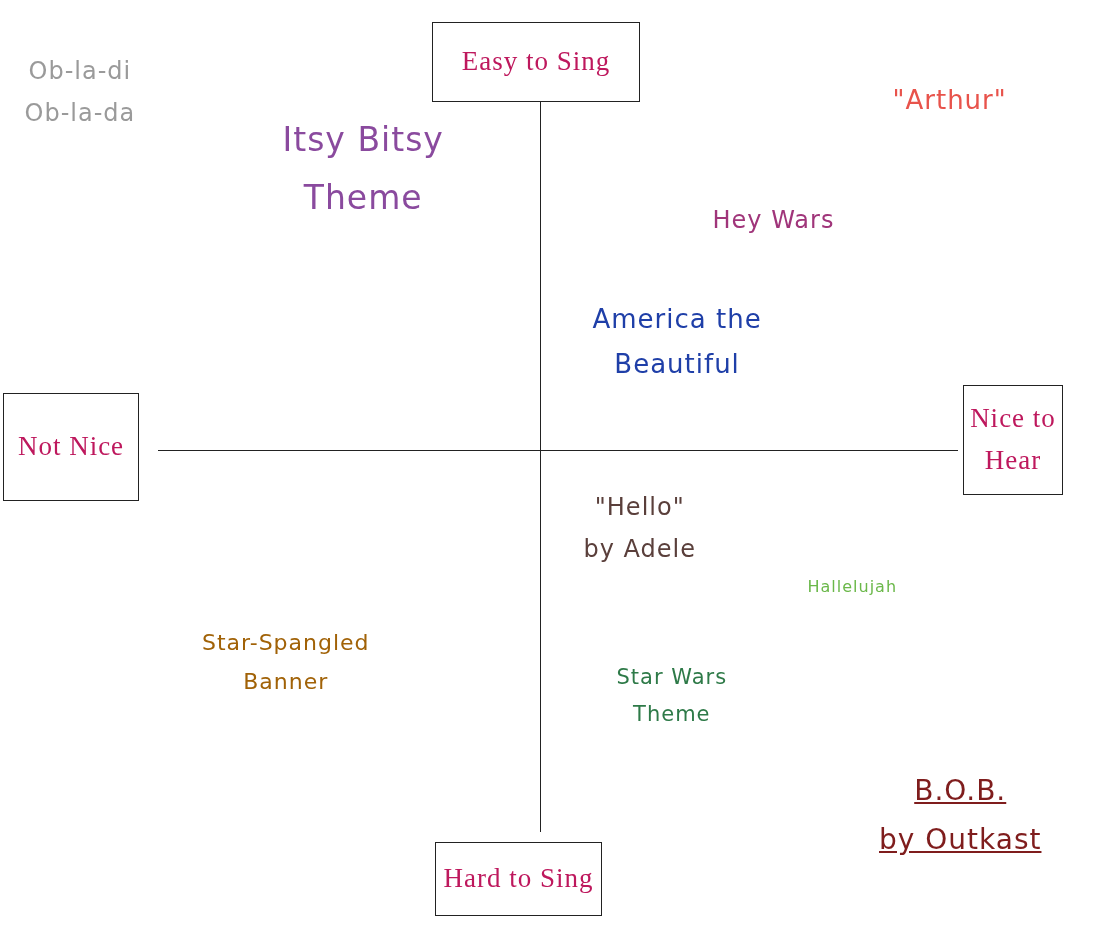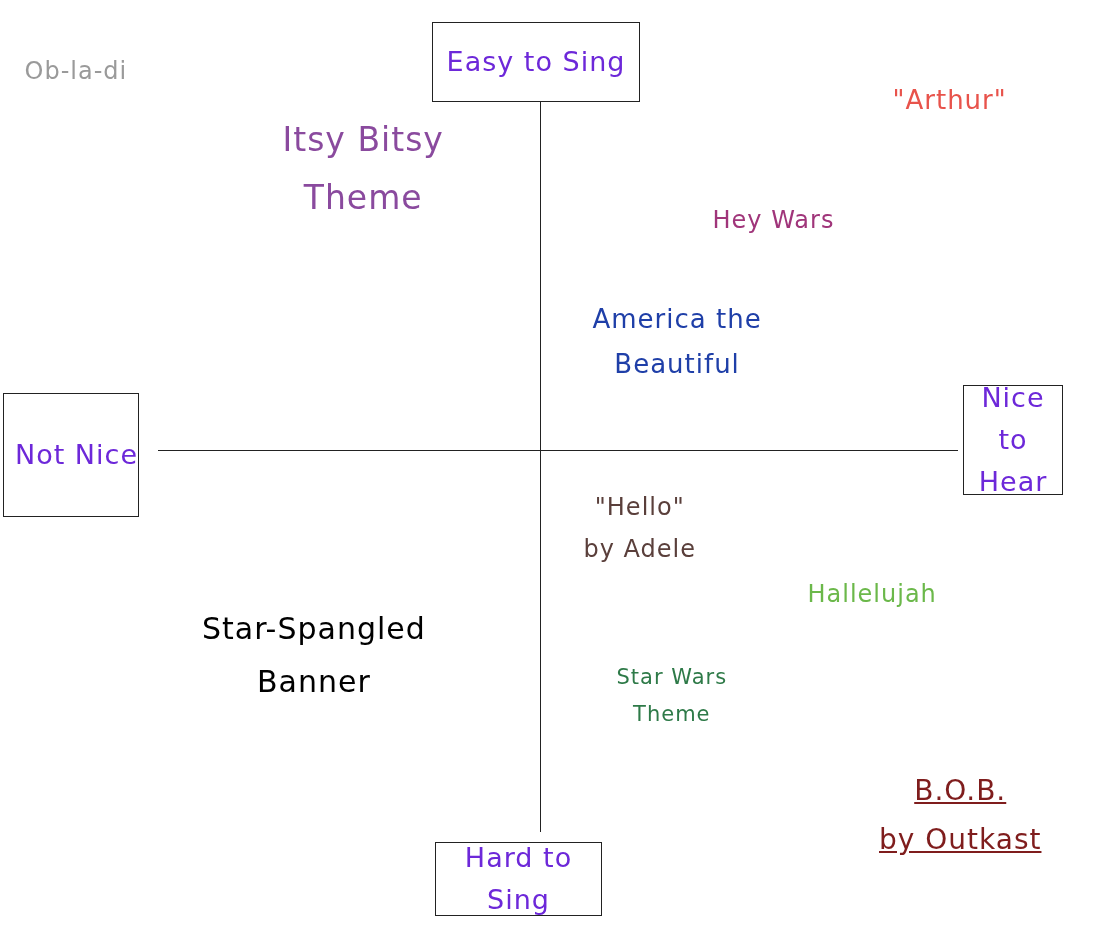--- a/index.html
+++ b/index.html
@@ -1,67 +1,68 @@
 <!DOCTYPE html>
 <html><head>
 <meta charset="utf-8">
 <style>
   html,body{margin:0;padding:0;background:#fff;}
   body{width:1100px;height:943px;position:relative;overflow:hidden;font-family:"DejaVu Sans",sans-serif;}
   .axis-h{position:absolute;left:158px;top:450px;width:800px;height:1px;background:#222;}
   .axis-v{position:absolute;left:540px;top:102px;width:1px;height:730px;background:#222;}
-  .box{position:absolute;border:1.5px solid #222;background:#fff;color:#6d28d9;font-size:27px;text-align:center;display:flex;align-items:center;justify-content:center;line-height:1.55;box-sizing:border-box;letter-spacing:1px;}
+  .box{position:absolute;border:1.5px solid #222;background:#fff;color:#be185d;font-size:27px;text-align:center;display:flex;align-items:center;justify-content:center;line-height:1.55;box-sizing:border-box;letter-spacing:1px;font-family:Liberation Serif, serif;}
   .lbl{position:absolute;text-align:center;line-height:1.75;white-space:nowrap;letter-spacing:1px;}
 </style>
 </head>
 <body>
 
 <div class="axis-h"></div>
 <div class="axis-v"></div>
 
 <div class="box" style="left:432px;top:22px;width:208px;height:80px;">
     <span>Easy to Sing</span>
   </div>
 <div class="box" style="left:435px;top:842px;width:167px;height:74px;">
     <span>Hard to Sing</span>
   </div>
-<div class="box" style="left:3px;top:393px;width:136px;height:124px;flex-direction:column;align-items:flex-end;">
+<div class="box" style="left:3px;top:393px;width:136px;height:108px;flex-direction:column;">
   <span>Not Nice</span>
 </div>
 <div class="box" style="left:963px;top:385px;width:100px;height:110px;flex-direction:column;">
   <span>Nice to</span>
   <span>Hear</span>
 </div>
 
 <div id="songs">
     <div class="lbl" style="color: rgb(154, 154, 154); font-size: 24px; left: 24.5px; top: 50px;">
       <div>Ob-la-di</div>
+      <div>Ob-la-da</div>
     </div>
     <div class="lbl" style="color: rgb(138, 74, 158); font-size: 33px; left: 282.5px; top: 111px;">
       <div>Itsy Bitsy</div>
       <div>Theme</div>
     </div>
     <div class="lbl" style="color: rgb(232, 83, 75); font-size: 26px; left: 892.5px; top: 77.5px;">
       <div>"Arthur"</div>
     </div>
     <div class="lbl" style="color: rgb(160, 53, 122); font-size: 24px; left: 712.5px; top: 199px;">
       <div>Hey Wars</div>
     </div>
     <div class="lbl" style="color: rgb(31, 63, 168); font-size: 26px; left: 592.5px; top: 296.5px;">
       <div>America the</div>
       <div>Beautiful</div>
     </div>
     <div class="lbl" style="color: rgb(90, 63, 59); font-size: 24px; left: 583.5px; top: 486px;">
       <div>"Hello"</div>
       <div>by Adele</div>
     </div>
-    <div class="lbl" style="color: rgb(107, 184, 74); font-size: 24px; left: 807.5px; top: 573px;">
+    <div class="lbl" style="color: rgb(107, 184, 74); font-size: 16px; left: 807.5px; top: 573px;">
       <div>Hallelujah</div>
     </div>
-    <div class="lbl" style="color: #000000; font-size: 30px; left: 202px; top: 603px;">
+    <div class="lbl" style="color: #a16207; font-size: 22px; left: 202px; top: 624px;">
       <div>Star-Spangled</div>
       <div>Banner</div>
     </div>
     <div class="lbl" style="color: rgb(46, 122, 72); font-size: 21px; left: 616.5px; top: 659px;">
       <div>Star Wars</div>
       <div>Theme</div>
     </div>
     <div class="lbl" style="color: #7f1d1d; font-size: 28px; left: 879px; top: 766px; text-decoration: underline;">
       <div>B.O.B.</div>
       <div>by Outkast</div>

